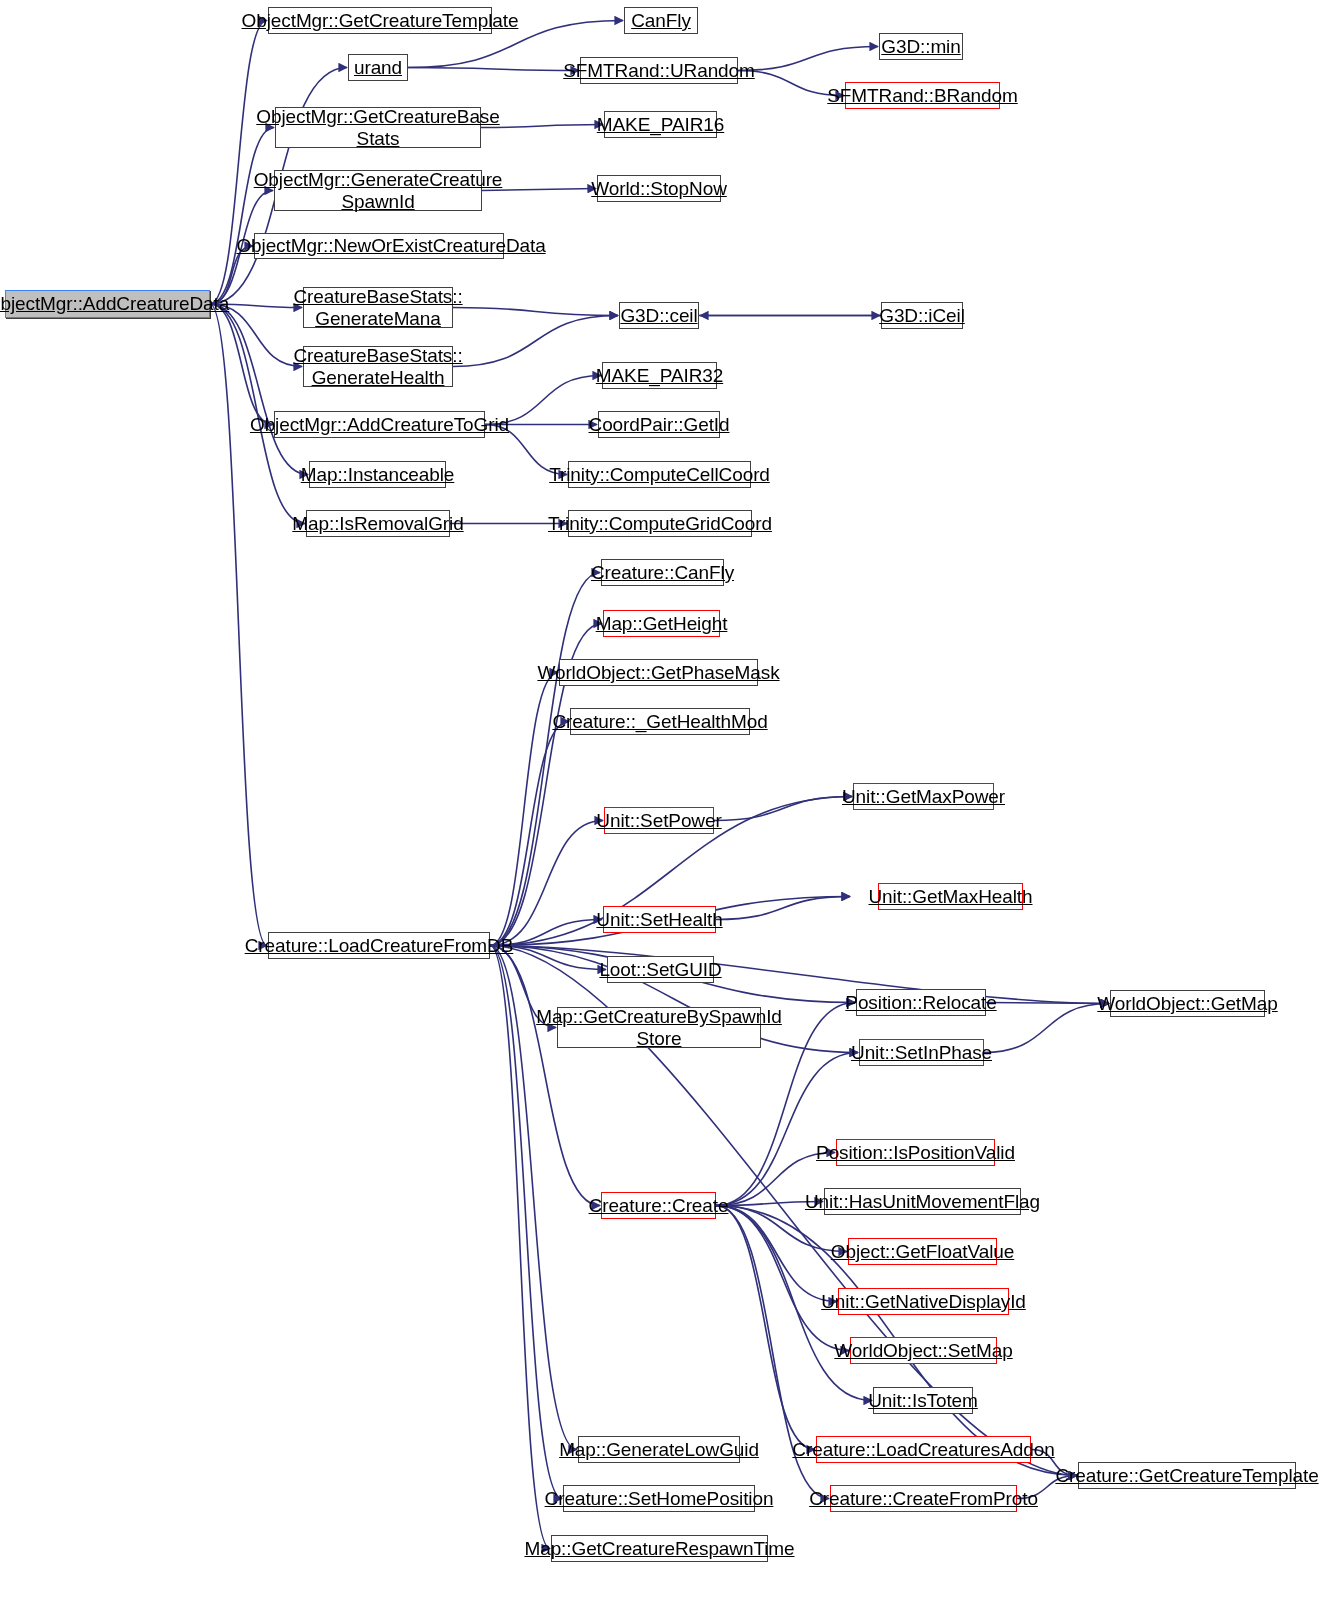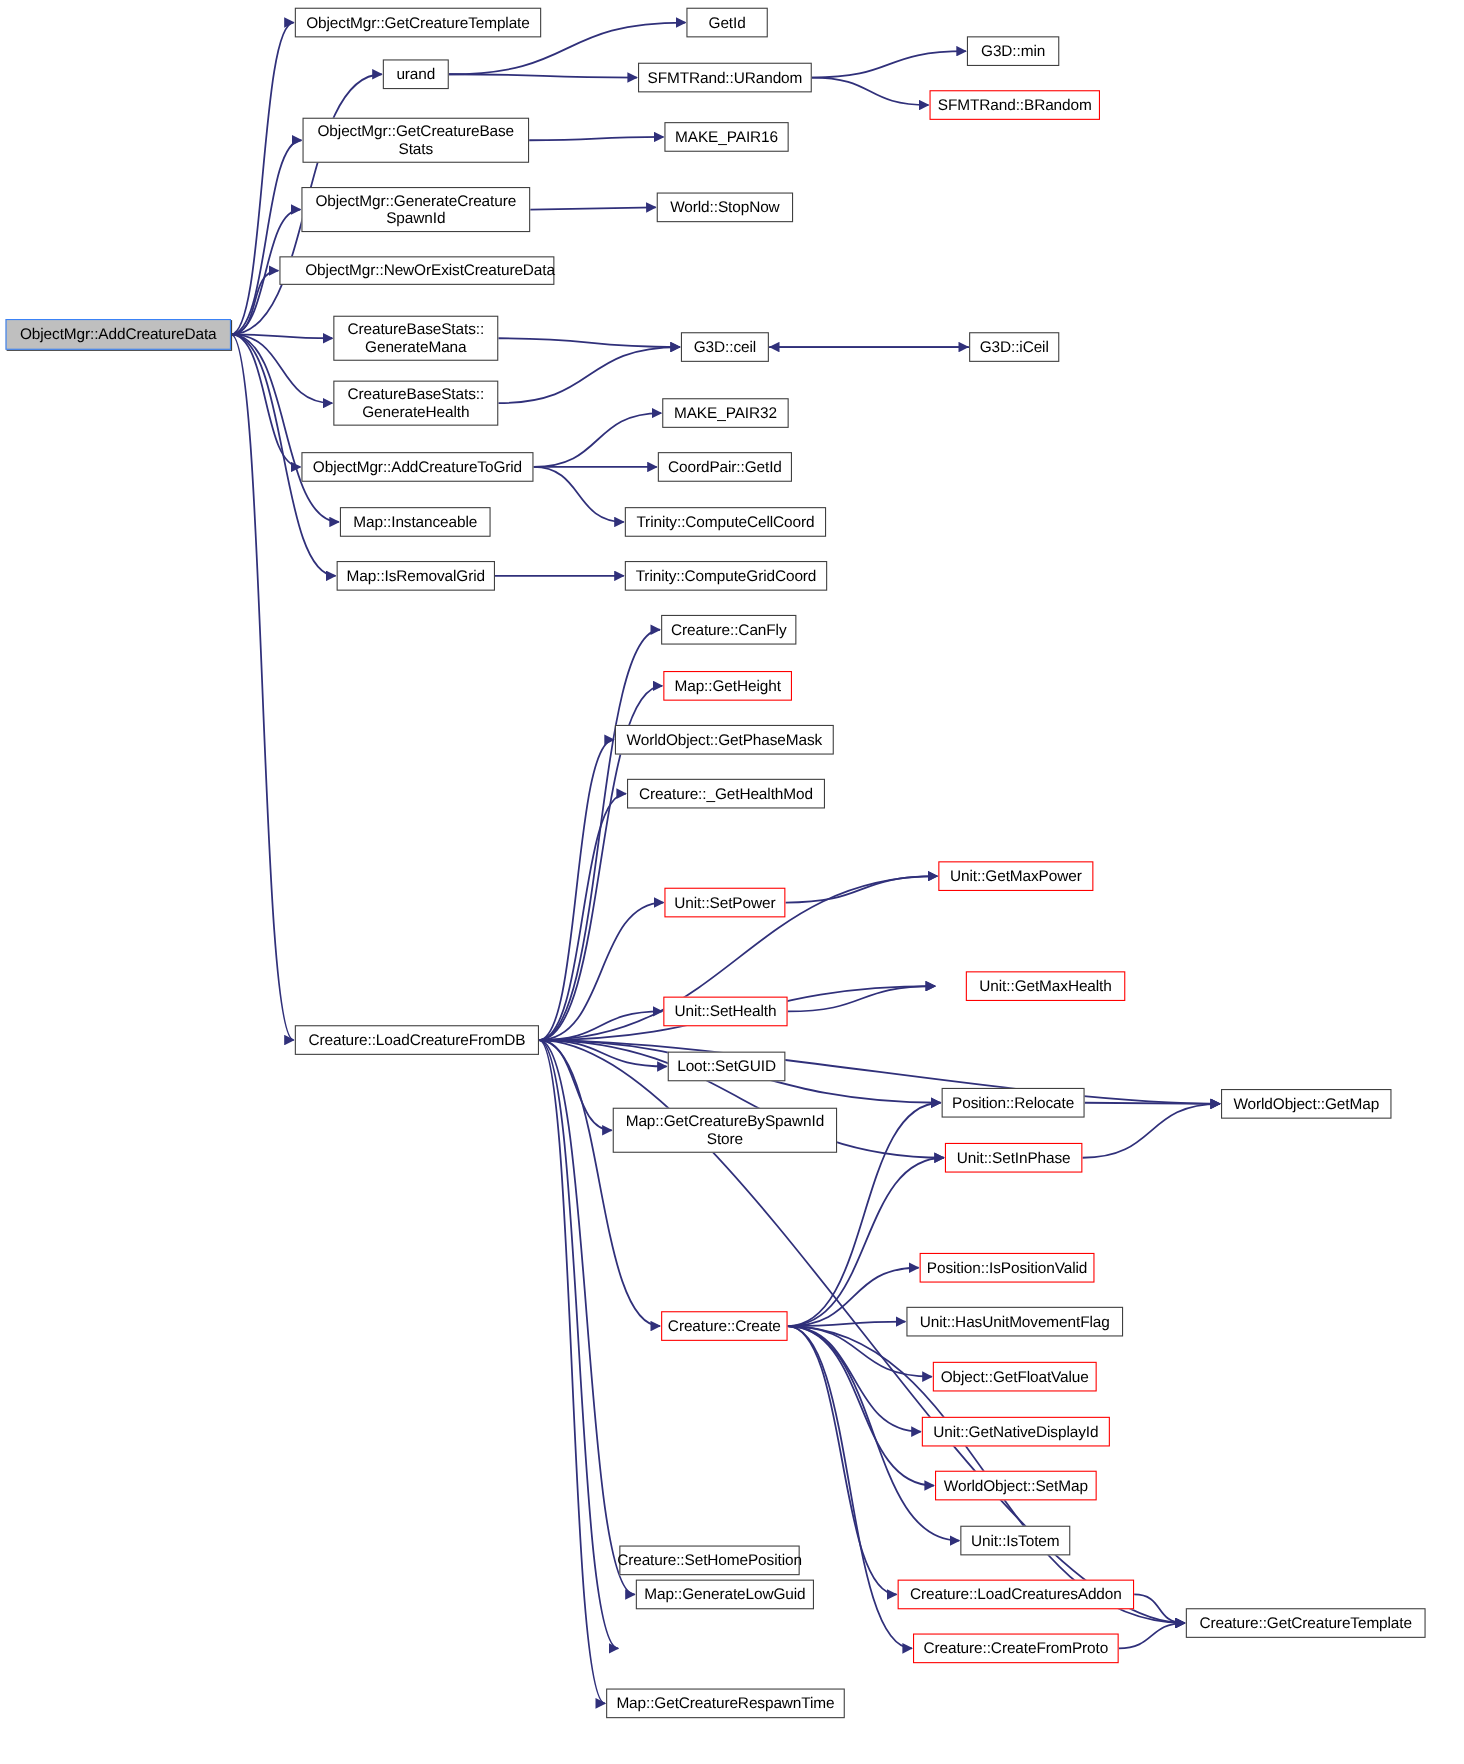--- a/index.html
+++ b/index.html
@@ -12,28 +12,29 @@
     overflow:hidden;
   }
   #edges{position:absolute;left:0;top:0;width:1331px;height:1604px;}
   .node{
     position:absolute;
     box-sizing:border-box;
     display:flex;
     align-items:center;
     justify-content:center;
     text-align:center;
-    font-size:14px;
+    font-size:19px;
     line-height:1.12;
     color:#000000;
     background:#ffffff;
     border:1px solid #404040;
     white-space:pre-line;
     letter-spacing:-0.1px;
     z-index:5;
+    text-decoration:underline;
   }
   .node.red{border-color:#ff0000;border-width:1px;}
   .node.root{
     background:#bfbfbf;
     border:1px solid #3b82f6;
     box-shadow:1px 1px 0 0 #404040;
   }
 </style>
 </head>
 <body>
@@ -117,21 +118,21 @@
       <div class="node" style="left: 274px; top: 170px; width: 208px; height: 41px;">ObjectMgr::GenerateCreature
 SpawnId</div>
       <div class="node" style="left: 254px; top: 233px; width: 250px; height: 26px; padding-left: 24px;">ObjectMgr::NewOrExistCreatureData</div>
       <div class="node" style="left: 303px; top: 287px; width: 150px; height: 41px;">CreatureBaseStats::
 GenerateMana</div>
       <div class="node" style="left: 303px; top: 346px; width: 150px; height: 41px;">CreatureBaseStats::
 GenerateHealth</div>
       <div class="node" style="left: 274px; top: 411px; width: 211px; height: 27px;">ObjectMgr::AddCreatureToGrid</div>
       <div class="node" style="left: 309px; top: 461px; width: 137px; height: 27px;">Map::Instanceable</div>
       <div class="node" style="left: 306px; top: 510px; width: 144px; height: 27px;">Map::IsRemovalGrid</div>
-      <div class="node" style="left: 624px; top: 7px; width: 74px; height: 27px;">GetId</div>
+      <div class="node" style="left: 624px; top: 7px; width: 74px; height: 27px;">CanFly</div>
       <div class="node" style="left: 580px; top: 57px; width: 158px; height: 27px;">SFMTRand::URandom</div>
       <div class="node" style="left: 604px; top: 111px; width: 113px; height: 27px;">MAKE_PAIR16</div>
       <div class="node" style="left: 597px; top: 175px; width: 124px; height: 27px;">World::StopNow</div>
       <div class="node" style="left: 879px; top: 33px; width: 84px; height: 27px;">G3D::min</div>
       <div class="node red" style="left: 845px; top: 82px; width: 155px; height: 27px;">SFMTRand::BRandom</div>
       <div class="node" style="left: 619px; top: 302px; width: 80px; height: 27px;">G3D::ceil</div>
       <div class="node" style="left: 881px; top: 302px; width: 82px; height: 27px;">G3D::iCeil</div>
       <div class="node" style="left: 602px; top: 362px; width: 115px; height: 27px;">MAKE_PAIR32</div>
       <div class="node" style="left: 598px; top: 411px; width: 122px; height: 27px;">CoordPair::GetId</div>
       <div class="node" style="left: 568px; top: 461px; width: 183px; height: 27px;">Trinity::ComputeCellCoord</div>
@@ -155,16 +156,16 @@
       <div class="node" style="left: 824px; top: 1188px; width: 197px; height: 27px;">Unit::HasUnitMovementFlag</div>
       <div class="node red" style="left: 601px; top: 1192px; width: 115px; height: 27px;">Creature::Create</div>
       <div class="node red" style="left: 848px; top: 1238px; width: 149px; height: 27px;">Object::GetFloatValue</div>
       <div class="node red" style="left: 838px; top: 1288px; width: 171px; height: 27px;">Unit::GetNativeDisplayId</div>
       <div class="node red" style="left: 850px; top: 1337px; width: 147px; height: 27px;">WorldObject::SetMap</div>
       <div class="node" style="left: 873px; top: 1387px; width: 100px; height: 27px;">Unit::IsTotem</div>
       <div class="node red" style="left: 816px; top: 1436px; width: 215px; height: 27px;">Creature::LoadCreaturesAddon</div>
       <div class="node red" style="left: 830px; top: 1485px; width: 187px; height: 27px;">Creature::CreateFromProto</div>
       <div class="node" style="left: 1078px; top: 1462px; width: 218px; height: 27px;">Creature::GetCreatureTemplate</div>
       <div class="node" style="left: 578px; top: 1436px; width: 162px; height: 27px;">Map::GenerateLowGuid</div>
-      <div class="node" style="left: 563px; top: 1405px; width: 164px; height: 27px;">Creature::SetHomePosition</div>
+      <div class="node" style="left: 563px; top: 1485px; width: 192px; height: 27px;">Creature::SetHomePosition</div>
       <div class="node" style="left: 551px; top: 1535px; width: 217px; height: 27px;">Map::GetCreatureRespawnTime</div>
     </div>
 </div>
 
 </body></html>

